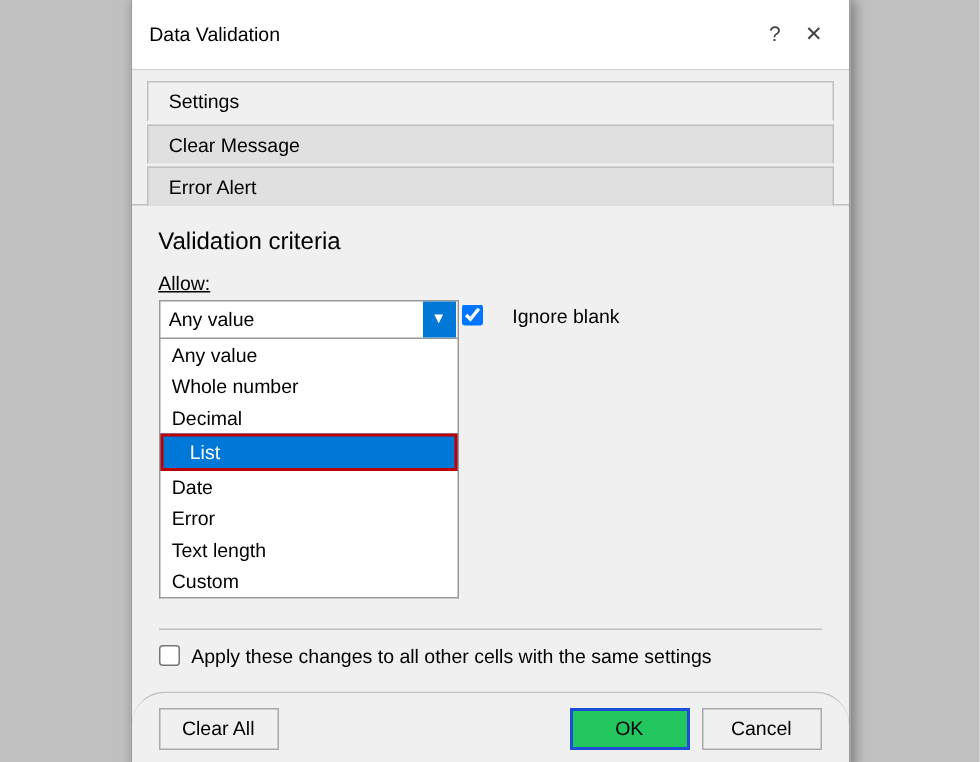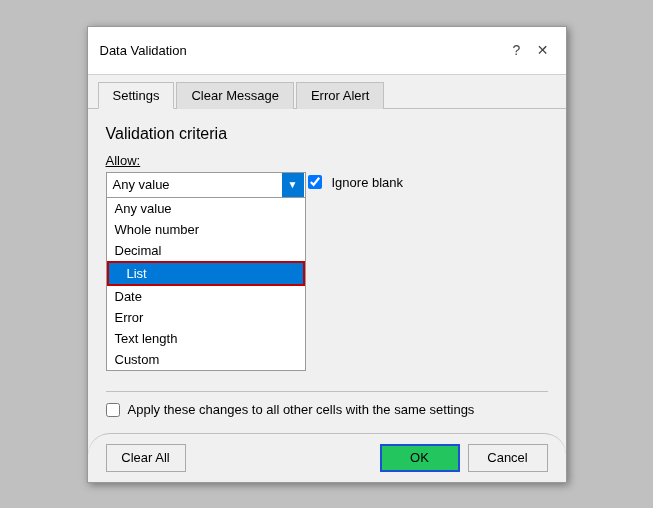--- a/index.html
+++ b/index.html
@@ -64,20 +64,21 @@
       justify-content: center;
       padding: 0;
     }
 
     .tabs-bar {
       background: #f0f0f0;
       display: flex;
       padding: 6px 10px 0 10px;
       border-bottom: 1px solid #c0c0c0;
       gap: 2px;
+      flex-direction: column;
     }
 
     .tab {
       padding: 5px 14px;
       border: 1px solid #c0c0c0;
       background: #e0e0e0;
       cursor: pointer;
       color: #000;
       font-size: 13px;
       border-bottom: none;
@@ -143,21 +144,21 @@
       align-items: center;
       justify-content: center;
       margin-right: -5px;
       color: white;
       font-size: 10px;
     }
 
     .checkbox-row {
       display: flex;
       align-items: center;
-      gap: 10px;
+      gap: 20px;
       margin-left: 10px;
       justify-content: center;
     }
 
     .checkbox-row input[type="checkbox"] {
       width: 14px;
       height: 14px;
       cursor: pointer;
     }
 
@@ -178,21 +179,21 @@
 
     .dropdown-item.selected {
       background: #0078d7;
       color: #fff;
       border: 2px solid #c00000;
       padding-left: 18px;
     }
 
     .apply-row {
       display: flex;
-      align-items: flex-end;
+      align-items: center;
       gap: 8px;
       margin-top: 20px;
       padding-top: 10px;
       border-top: 1px solid #c0c0c0;
     }
 
     .apply-row input[type="checkbox"] {
       width: 14px;
       height: 14px;
     }

